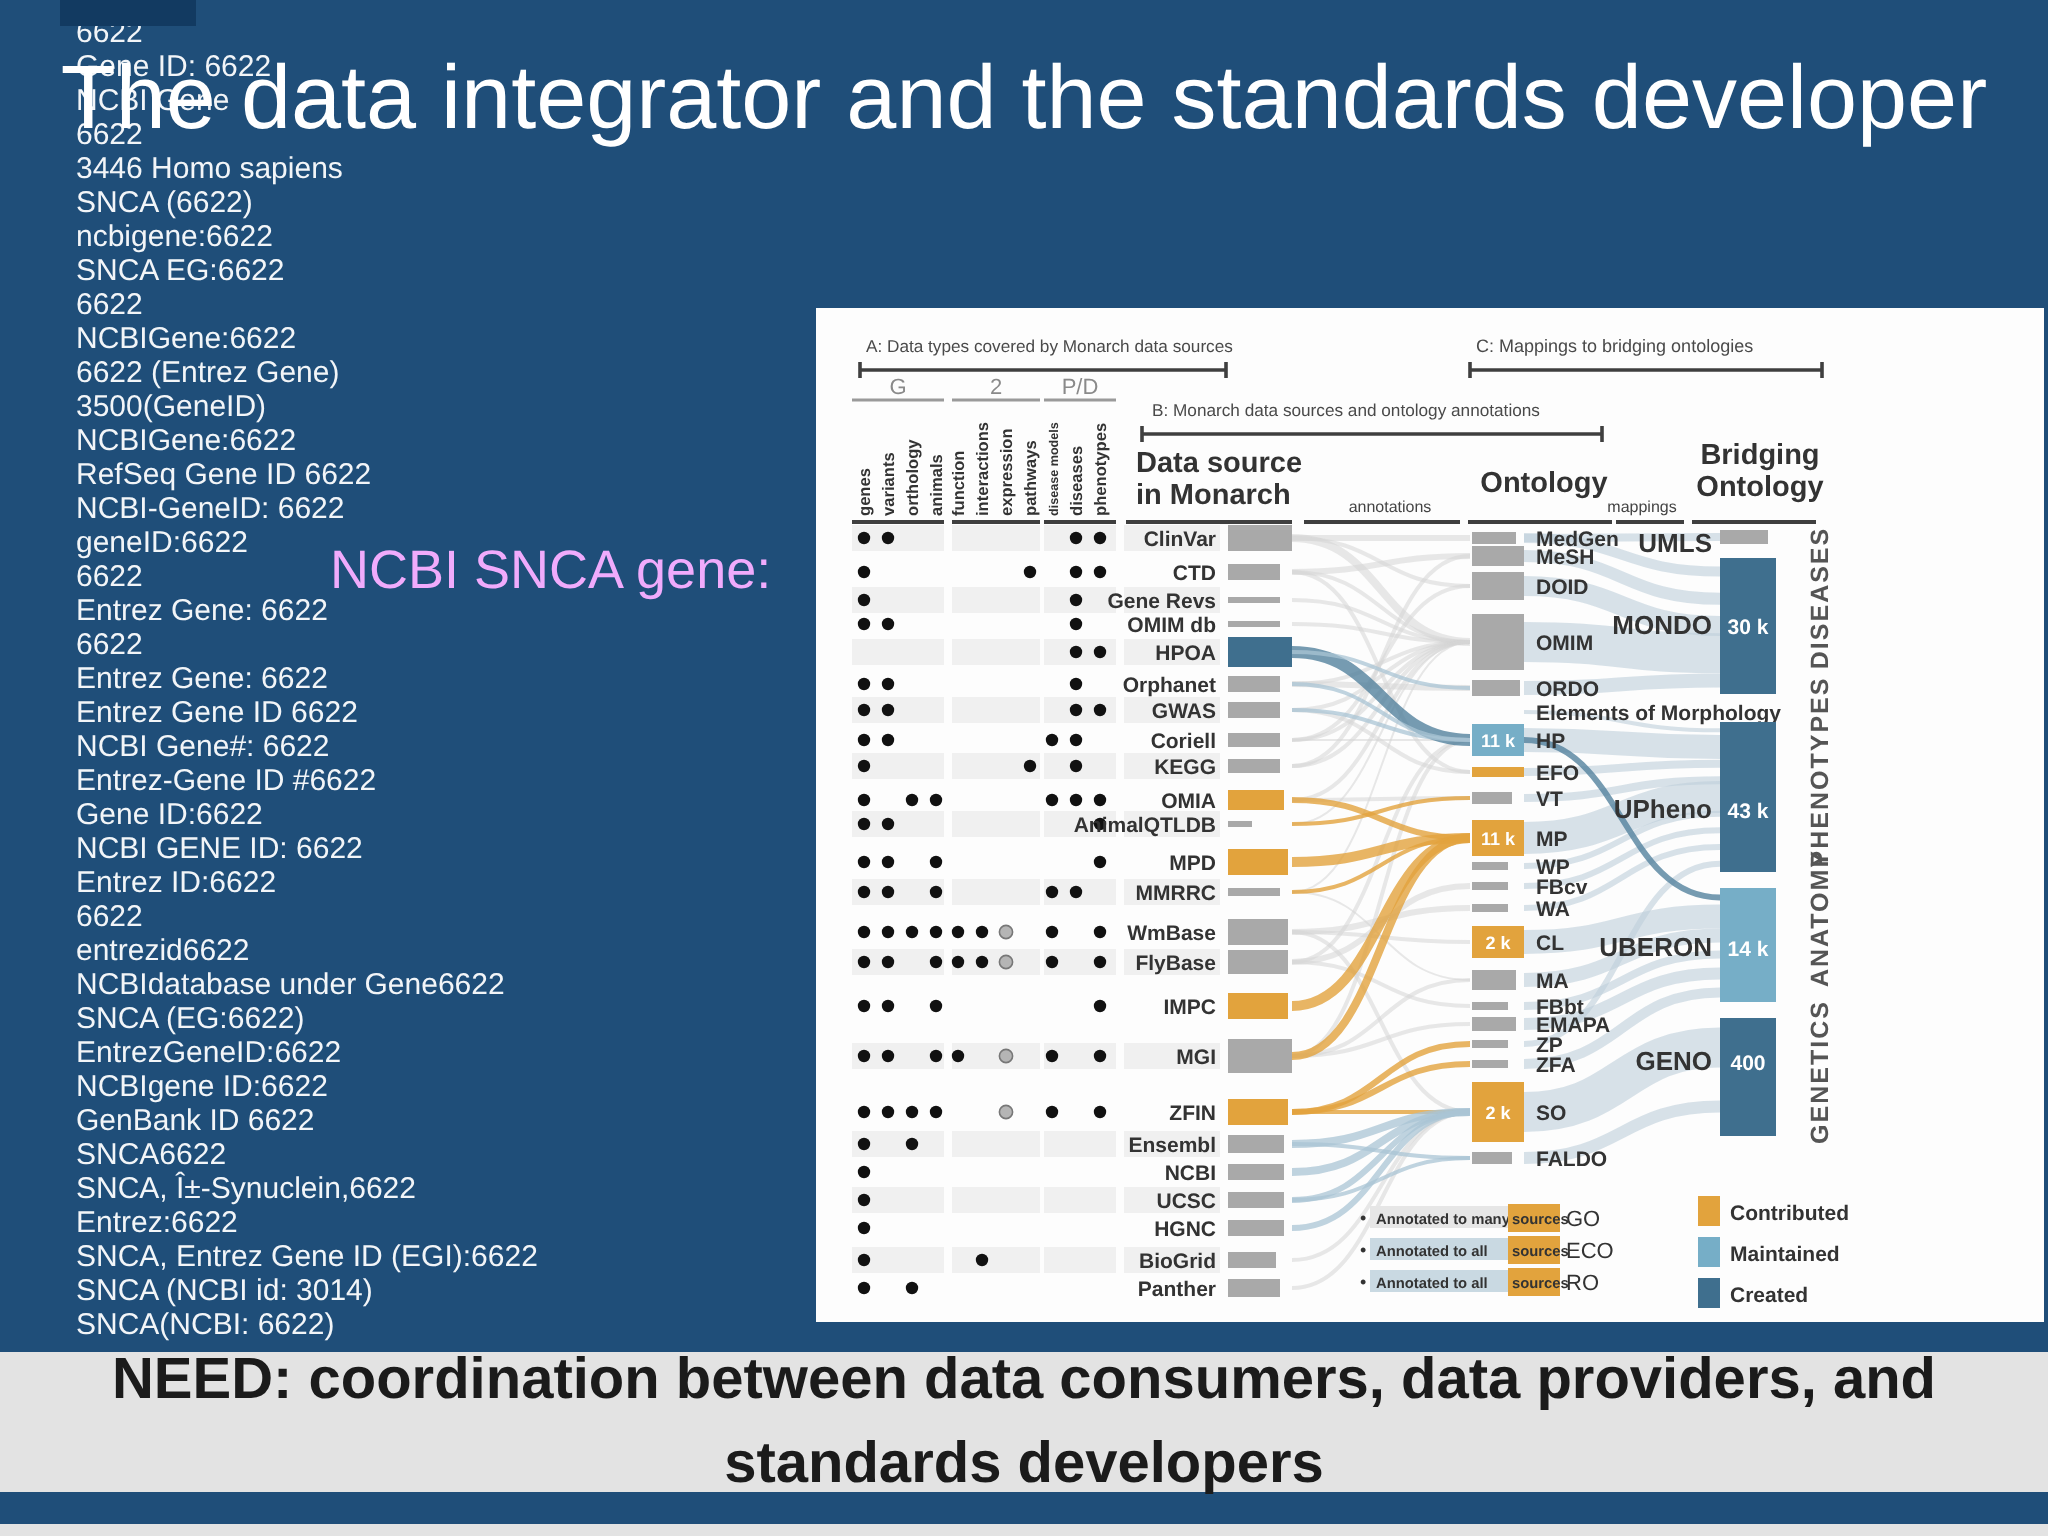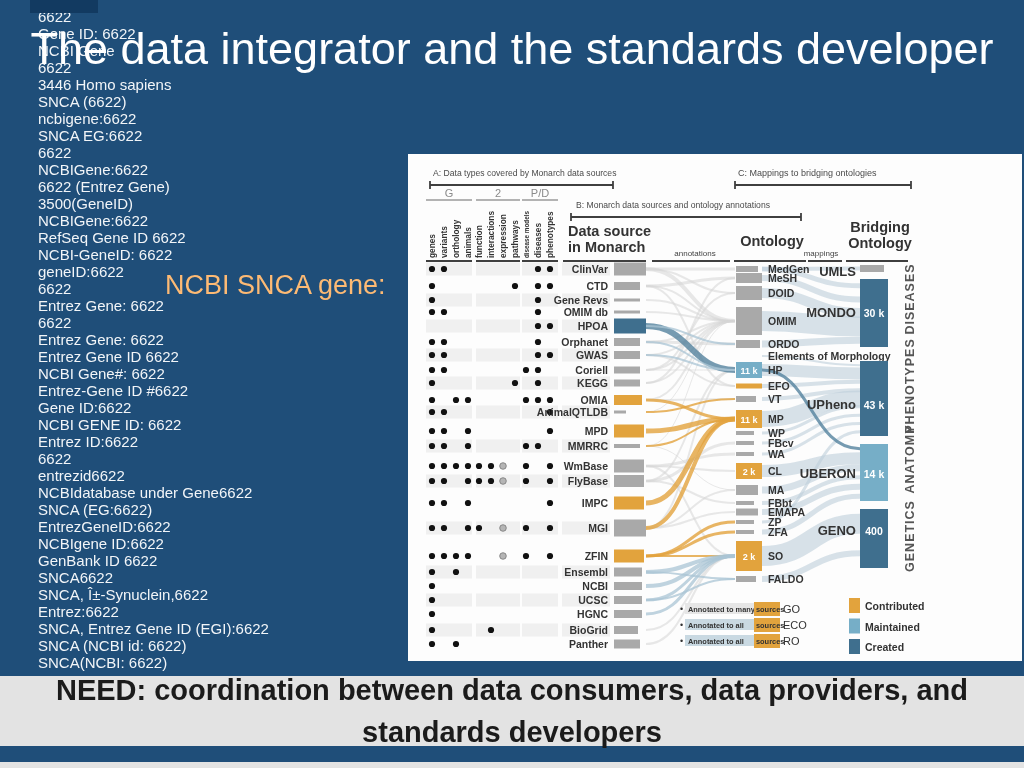--- a/index.html
+++ b/index.html
@@ -4,21 +4,21 @@
 <style>
   html,body{margin:0;padding:0;background:#333;}
   .slide{position:relative;width:1024px;height:768px;background:#1F4E79;overflow:hidden;
          font-family:"Liberation Sans",sans-serif;}
   .id-list{position:absolute;left:38px;top:8px;z-index:1;color:#F2F5F8;font-size:15px;}
   .id-line{height:17px;line-height:17px;white-space:nowrap;}
   .slide-title{position:absolute;top:6px;left:0;right:0;z-index:3;text-align:center;
          color:#FFFFFF;font-size:45px;line-height:1.18;font-weight:400;}
   .slide-title span{display:inline-block;max-width:990px;}
   .artifact{position:absolute;left:30px;top:0;width:68px;height:13px;background:#123A61;z-index:2;}
-  .subtitle{position:absolute;left:165px;top:268px;width:235px;z-index:2;color:#fdba74;
+  .subtitle{position:absolute;left:165px;top:268px;width:235px;z-index:2;color:#f0abfc;
          font-size:27px;line-height:34px;}
   .figure-panel{position:absolute;left:408px;top:142px;width:614px;height:507px;
          background:#FDFDFD;z-index:2;margin-top:12px;}
   svg{font-family:"Liberation Sans",sans-serif;}
   .need-band{position:absolute;left:0;top:676px;width:1024px;height:70px;background:#E3E3E3;
          z-index:4;display:flex;align-items:center;justify-content:center;}
   .need-text{max-width:930px;text-align:center;color:#1B1B1B;font-size:29px;line-height:1.45;
          font-weight:600;}
   .bottom-line{position:absolute;left:0;top:757px;width:1024px;height:5px;background:#1F4E79;z-index:4;}
   .bottom-strip{position:absolute;left:0;top:762px;width:1024px;height:6px;background:#E3E3E3;z-index:4;}
@@ -58,21 +58,21 @@
       <div class="id-line">entrezid6622</div>
       <div class="id-line">NCBIdatabase under Gene6622</div>
       <div class="id-line">SNCA (EG:6622)</div>
       <div class="id-line">EntrezGeneID:6622</div>
       <div class="id-line">NCBIgene ID:6622</div>
       <div class="id-line">GenBank ID 6622</div>
       <div class="id-line">SNCA6622</div>
       <div class="id-line">SNCA, Î±-Synuclein,6622</div>
       <div class="id-line">Entrez:6622</div>
       <div class="id-line">SNCA, Entrez Gene ID (EGI):6622</div>
-      <div class="id-line">SNCA (NCBI id: 6622)</div>
+      <div class="id-line">SNCA (NCBI id: 3014)</div>
       <div class="id-line">SNCA(NCBI: 6622)</div>
     </div>
   <div class="artifact"></div>
   <h1 class="slide-title" style="margin:16px;"><span>The data integrator and the standards developer</span></h1>
   <div class="subtitle">
       <div>NCBI SNCA gene:</div>
     </div>
   <div class="figure-panel">
     <svg id="fig" width="614" height="507" viewBox="0 0 614 507">
         <g>

